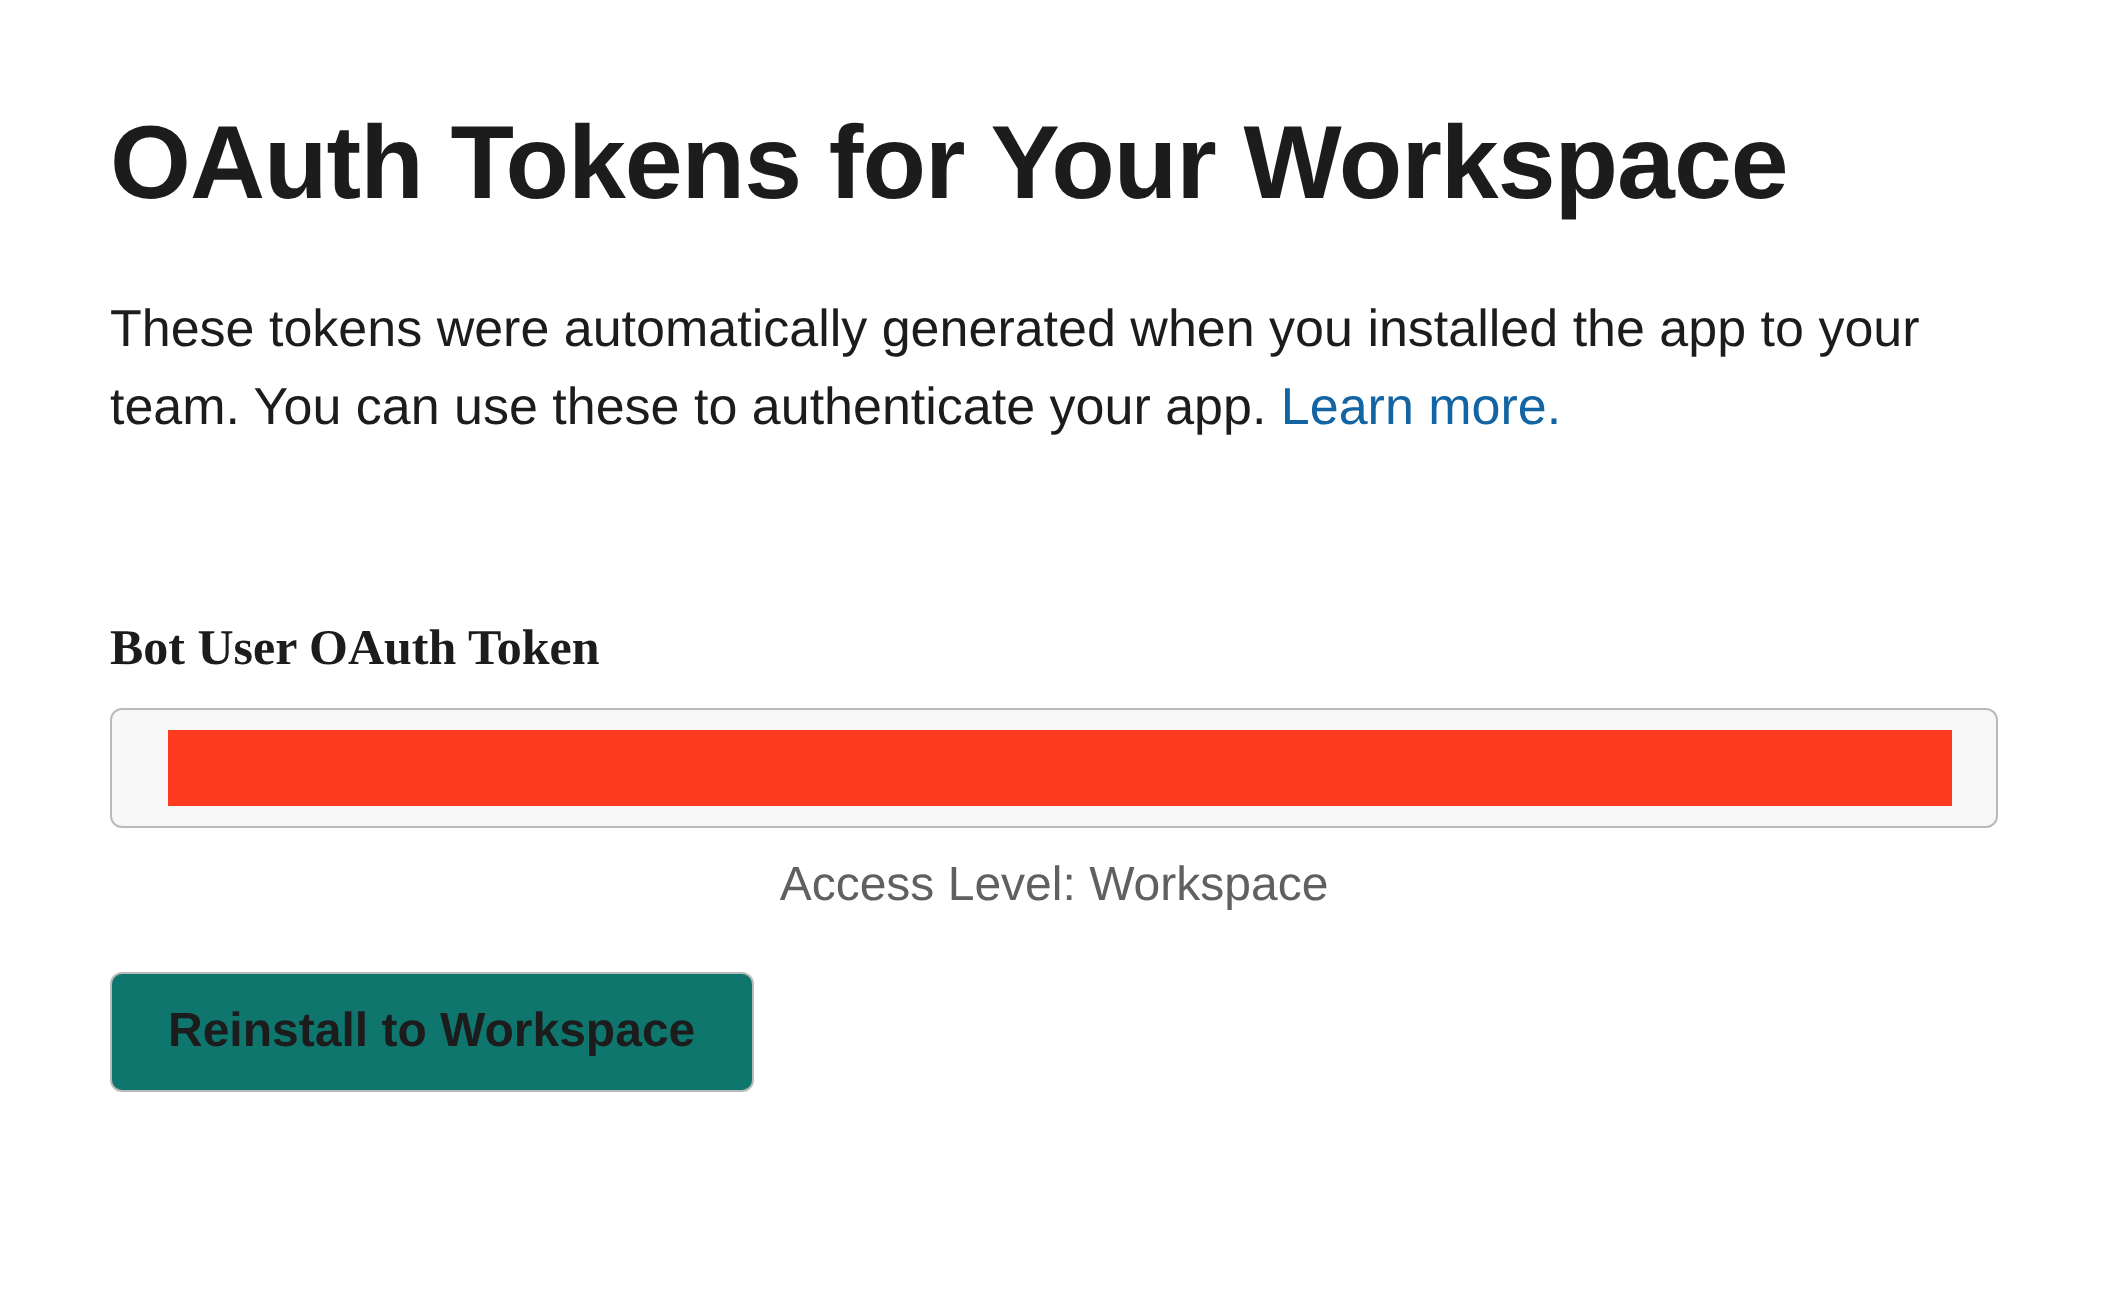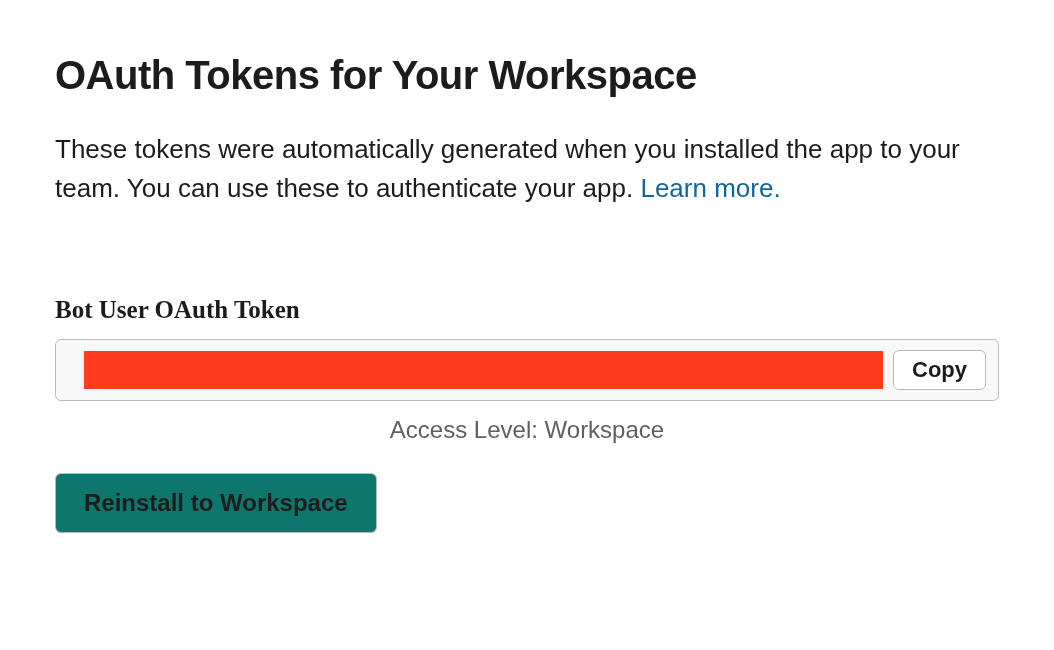--- a/index.html
+++ b/index.html
@@ -10,21 +10,21 @@
     
     body {
       font-family: -apple-system, BlinkMacSystemFont, 'Segoe UI', 'Helvetica Neue', Helvetica, Arial, sans-serif;
       background: #ffffff;
       padding: 50px 55px;
       color: #1d1c1d;
       width: 1054px;
     }
     
     .heading {
-      font-size: 40px;
+      font-size: 52px;
       font-weight: 900;
       line-height: 1.25;
       margin-bottom: 30px;
       letter-spacing: -0.5px;
     }
     
     .description {
       font-size: 26px;
       line-height: 1.5;
       color: #1d1c1d;
@@ -101,21 +101,20 @@
 <h1 class="heading">OAuth Tokens for Your Workspace</h1>
 
 <p class="description">
   <span>These tokens were automatically generated when you installed the app to your team. You can use these to authenticate your app. </span><a class="learn-more">Learn more.</a>
 </p>
 
 <div class="token-label">Bot User OAuth Token</div>
 
 <div class="token-field-container">
   <div class="token-value"></div>
-  <button class="copy-button">Copy</button>
 </div>
 
 <div class="access-level">Access Level: Workspace</div>
 
 <button class="reinstall-button">Reinstall to Workspace</button>
 
 
 
 
 </body></html>

